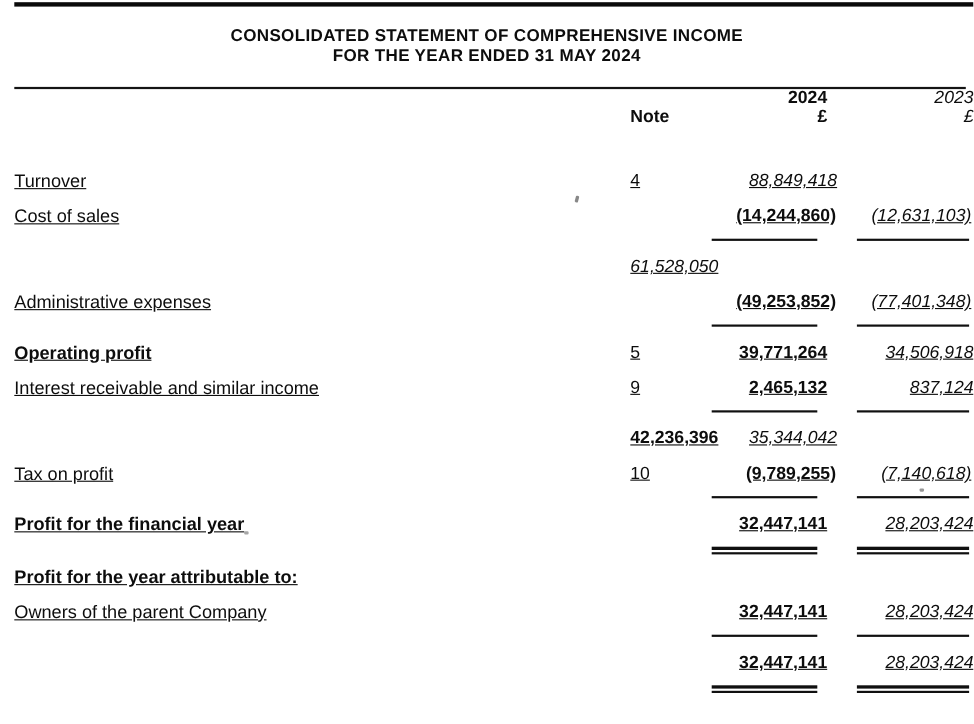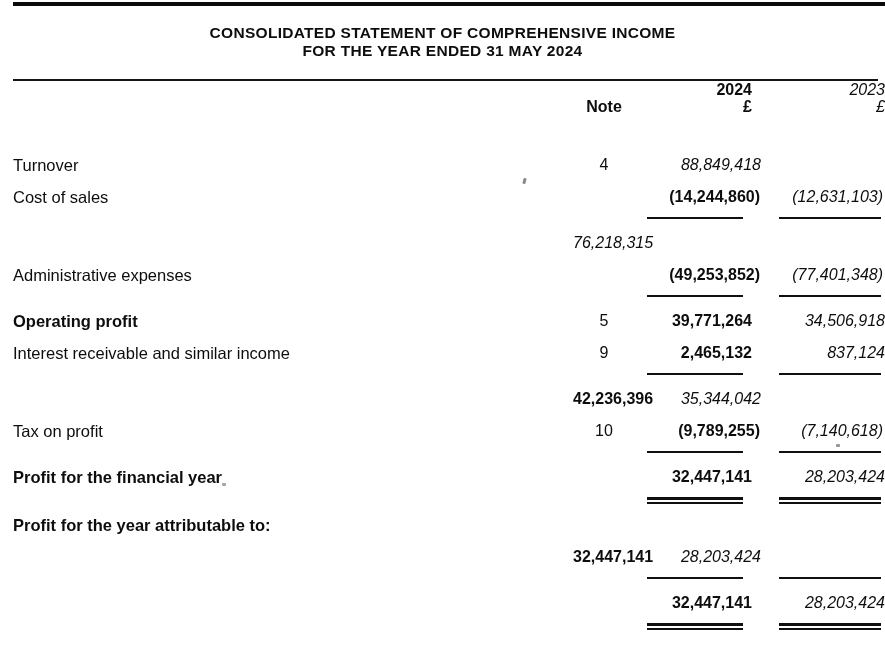--- a/index.html
+++ b/index.html
@@ -27,34 +27,34 @@
     height:2px; background:#141414;
     margin:19px 7px 0 13px;
   }
 
   
   .grid {
     display:grid;
     grid-template-columns: 1fr 62px 126px 124px;
   }
   .cell-label   { padding-left:13px; text-align:left; }
-  .cell-note    { text-align:center; }
+  .cell-note    { }
   .cell-v24     { text-align:right; font-weight:bold; padding-right:9px; }
   .cell-v23     { text-align:right; font-style:italic; padding-right:0; }
   .cell-v24.paren { padding-right:1px; }
   .cell-v23.paren { padding-right:2px; }
 
   
   .col-head { font-size:16px; line-height:17px; }
   .col-head .cell-v24 { font-weight:bold; }
   .col-head .cell-note { font-weight:bold; }
 
   
   .row { height:32px; font-size:16.5px; align-items:center; }
-  .row > div { line-height:32px; white-space:nowrap; }
+  .row > div { line-height:32px; white-space:nowrap;text-decoration:underline; }
   .row .cell-v24, .row .cell-v23, .row .cell-note { font-size:16px; }
   .row.first { margin-top:34px; }
   .bold-label .cell-label { font-weight:bold; }
 
   
   .rulerow { height:14px; padding-top:4px; }
   .rulerow.tall { height:16px; }
   .rule {
     height:2px; background:#101010;
     width:96px; margin-left:auto; margin-right:9px;
@@ -118,21 +118,21 @@
   <div class="cell-v24">
       <div class="rule"></div>
     </div>
   <div class="cell-v23">
       <div class="rule"></div>
     </div>
 </div>
 
 <div class="grid row bold-label">
   <div class="cell-note"></div>
-  <div class="cell-v23">76,218,315</div>
+  <div class="cell-v23">61,528,050</div>
 </div>
 
 <div class="grid row">
   <div class="cell-label">Administrative expenses</div>
   <div class="cell-note"></div>
   <div class="cell-v24 paren">(49,253,852)</div>
   <div class="cell-v23 paren">(77,401,348)</div>
 </div>
 
 <div class="grid rulerow">
@@ -214,20 +214,21 @@
 </div>
 
 <div class="grid row bold-label">
   <div class="cell-label">Profit for the year attributable to:</div>
   <div class="cell-note"></div>
   <div class="cell-v24"></div>
   <div class="cell-v23"></div>
 </div>
 
 <div class="grid row">
+  <div class="cell-label">Owners of the parent Company</div>
   <div class="cell-note"></div>
   <div class="cell-v24">32,447,141</div>
   <div class="cell-v23">28,203,424</div>
 </div>
 
 <div class="grid rulerow">
   <div class="cell-label"></div>
     <div class="cell-note"></div>
   <div class="cell-v24">
       <div class="rule"></div>

